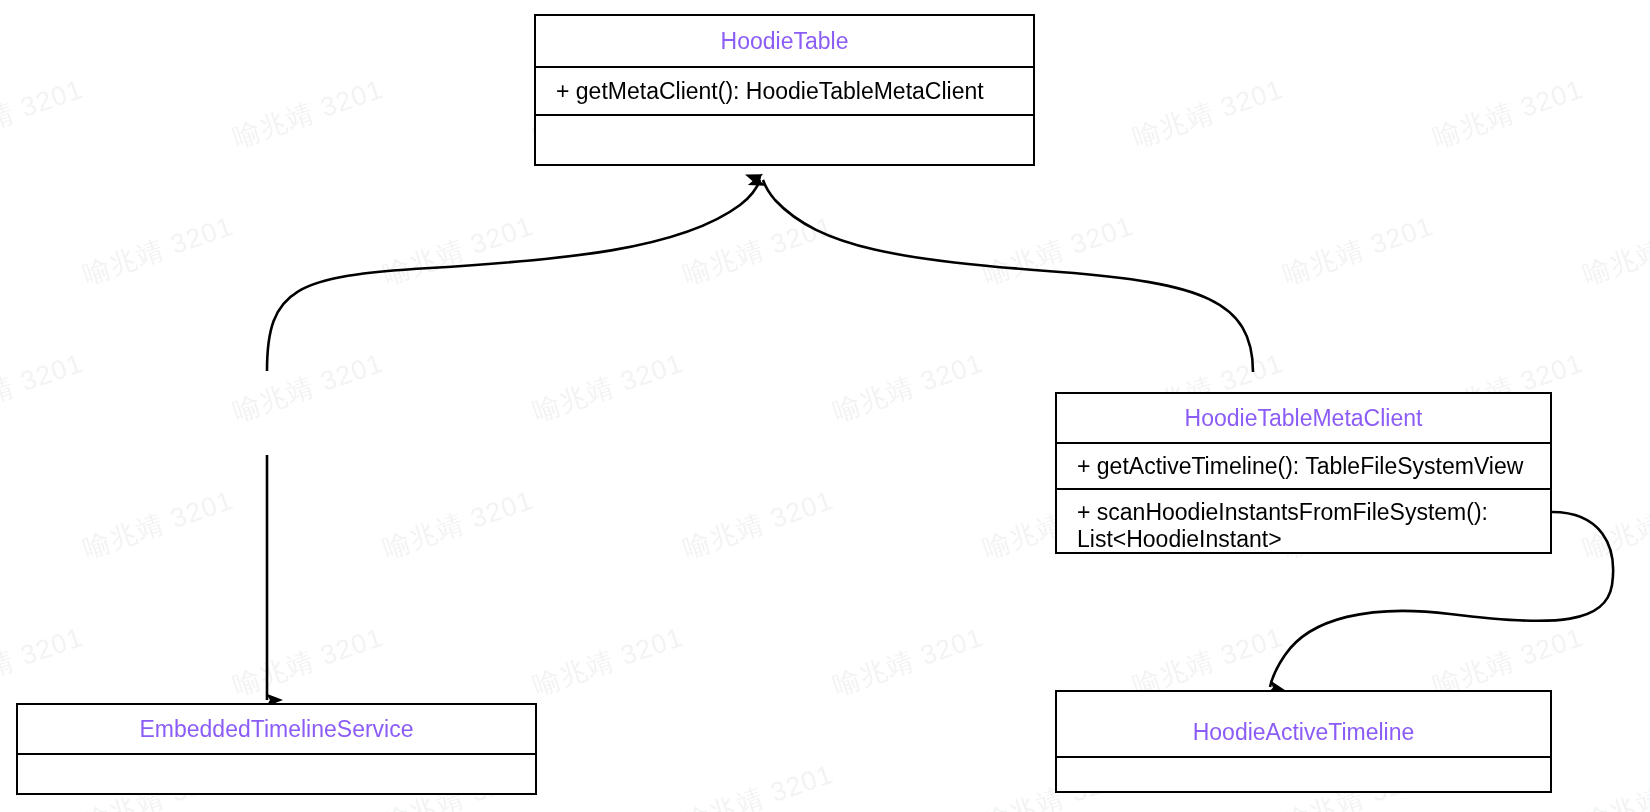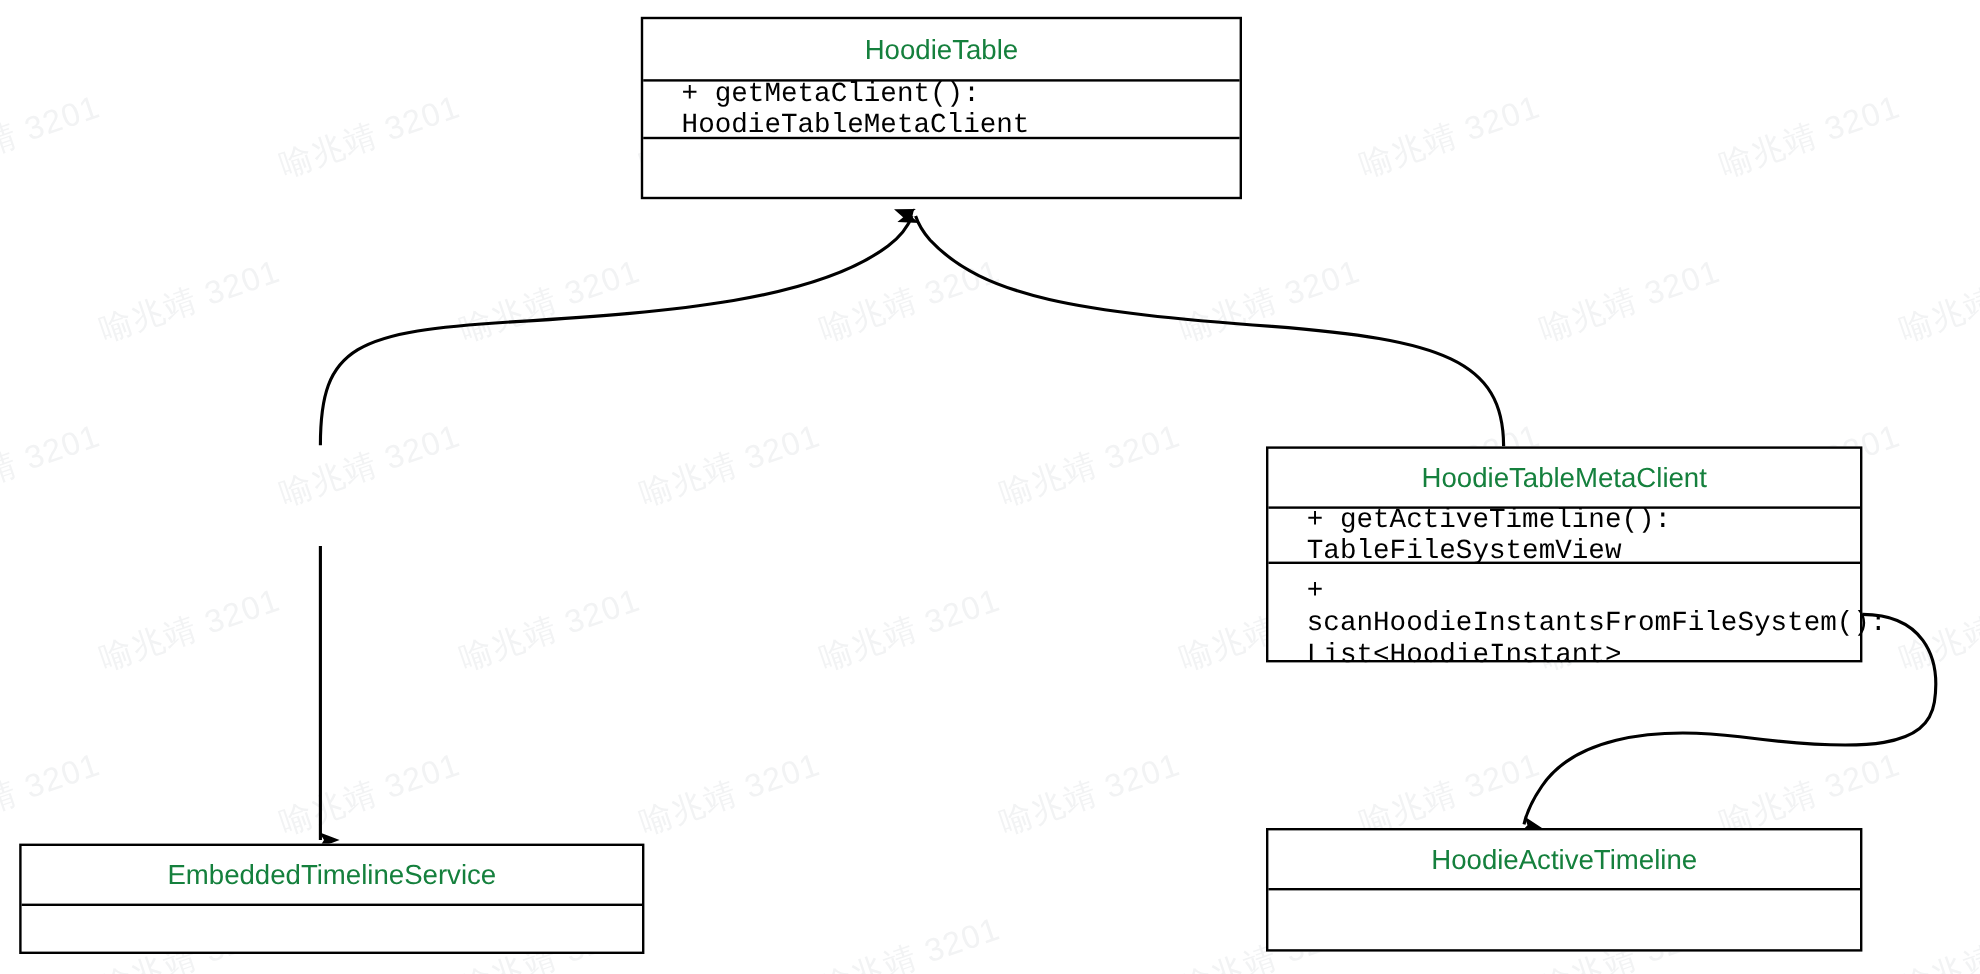--- a/index.html
+++ b/index.html
@@ -46,35 +46,34 @@
     position: absolute;
     box-sizing: border-box;
     background: #ffffff;
     border: 2.5px solid #000000;
     z-index: 2;
   }
   .uml-name {
     box-sizing: border-box;
     text-align: center;
     font-size: 23px;
-    color: #15803d;
+    color: #8b5cf6;
     display: flex;
     align-items: center;
     justify-content: center;
     border-bottom: 2.5px solid #000000;
   }
   .uml-section {
     box-sizing: border-box;
-    padding: 0 32px;
+    padding: 0 20px;
     font-size: 23px;
     color: #000000;
     display: flex;
     align-items: center;
     border-bottom: 2.5px solid #000000;
-    font-family: Liberation Mono, monospace;
   }
   .uml-section.last { border-bottom: none; }
   .uml-section.multiline {
     display: block;
     line-height: 1.18;
     padding-top: 9px;
   }
   .uml-section.empty { min-height: 10px; }
 </style>
 </head>
@@ -140,32 +139,32 @@
      HoodieActiveTimeline (curved loop right) --&gt;
     <path d="M 1552 512 C 1600 512 1618 545 1612 585 C 1606 622 1560 628 1450 614 C 1370 604 1310 618 1285 655 C 1276 668 1272 678 1270 687" fill="none" stroke="#000000" stroke-width="2.6" marker-end="url(#arrow-up)"></path>
   </svg>
 
   <div class="uml-class" id="box-hoodie-table" style="left:534px; top:14px; width:501px; height:152px;">
     <div class="uml-name" style="height:52px;">HoodieTable</div>
     <div class="uml-section" style="height:48px;">+ getMetaClient(): HoodieTableMetaClient</div>
   </div>
 
 
-  <div class="uml-class" id="box-hoodie-table-meta-client" style="left:1055px; top:372px; width:497px; height:180px;">
+  <div class="uml-class" id="box-hoodie-table-meta-client" style="left:1055px; top:392px; width:497px; height:162px;">
     <div class="uml-name" style="height:50px;">HoodieTableMetaClient</div>
     <div class="uml-section" style="height:46px;">+ getActiveTimeline(): TableFileSystemView</div>
     <div class="uml-section last multiline" style="height:57px;">
       <div>+ scanHoodieInstantsFromFileSystem():</div>
       <div>List&lt;HoodieInstant&gt;</div>
     </div>
   </div>
 
   <div class="uml-class" id="box-embedded-timeline-service" style="left:16px; top:703px; width:521px; height:92px;">
     <div class="uml-name" style="height:50px;">EmbeddedTimelineService</div>
     <div class="uml-section last empty" style="height:37px;"></div>
   </div>
 
   <div class="uml-class" id="box-hoodie-active-timeline" style="left:1055px; top:690px; width:497px; height:103px;">
-    <div class="uml-name" style="height:50px;">HoodieActiveTimeline</div>
+    <div class="uml-name" style="height:50px;margin-top:16px;">HoodieActiveTimeline</div>
     <div class="uml-section last empty" style="height:48px;"></div>
   </div>
 
 </div>
 
 </body></html>

